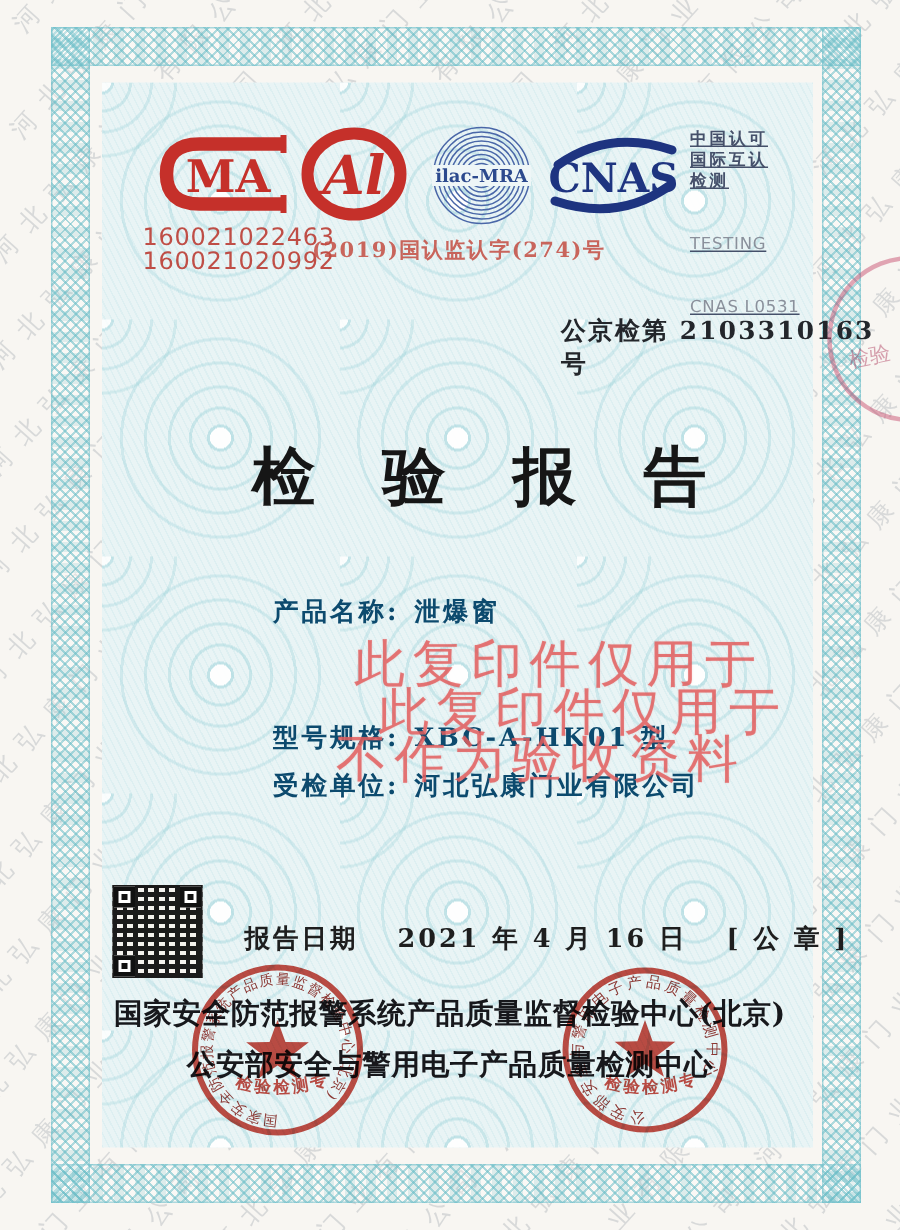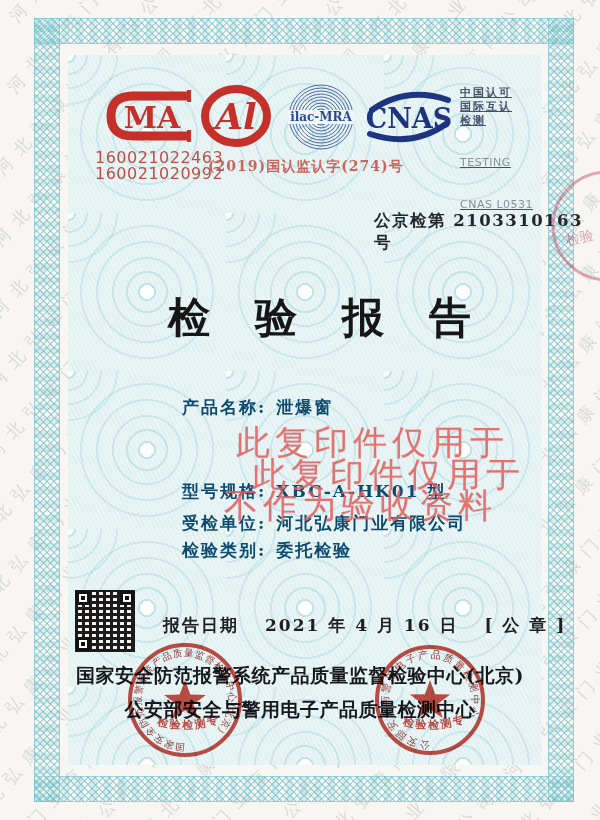--- a/index.html
+++ b/index.html
@@ -162,23 +162,20 @@
 
   <div class="abs field" style="left:182px;top:396px;">
     <span>产品名称:</span><span class="val">泄爆窗</span>
   </div>
   <div class="abs field" style="left:182px;top:444px;margin-top:36px;">
     <span>型号规格:</span><span class="val">XBC-A-HK01 型</span>
   </div>
   <div class="abs field" style="left:182px;top:512px;">
     <span>受检单位:</span><span class="val">河北弘康门业有限公司</span>
   </div>
-  <div class="abs field" style="left:182px;top:539px;">
-    <span>检验类别:</span><span class="val">委托检验</span>
-  </div>
 
   <div class="abs copy-wm" style="left:236px;top:420px;">此复印件仅用于</div>
   <div class="abs copy-wm" style="left:252px;top:452px;">此复印件仅用于</div>
   <div class="abs copy-wm" style="left:224px;top:483px;">不作为验收资料</div>
 
   <div class="abs qr" style="left:75px;top:590px;">
     <div class="finder" style="left:1px;top:1px;"></div>
     <div class="finder" style="right:1px;top:1px;"></div>
     <div class="finder" style="left:1px;bottom:1px;"></div>
   </div>

